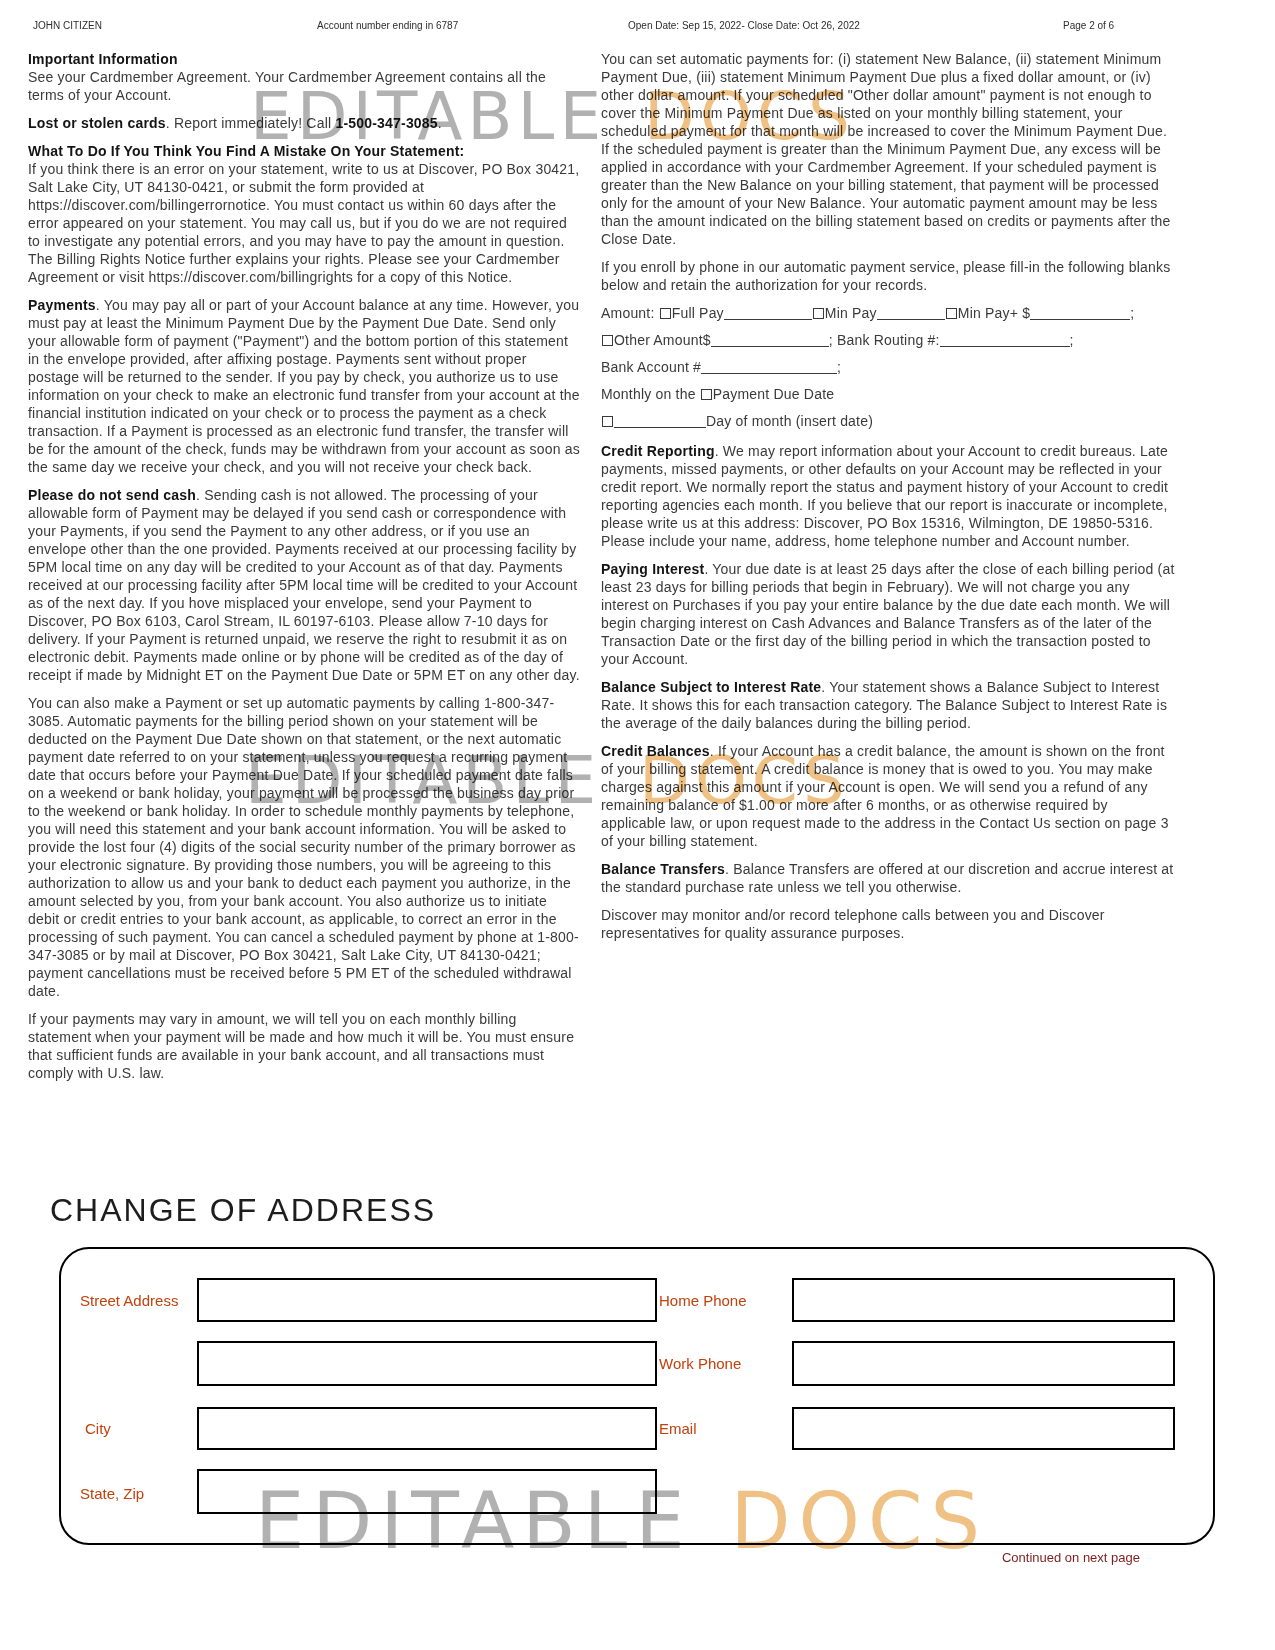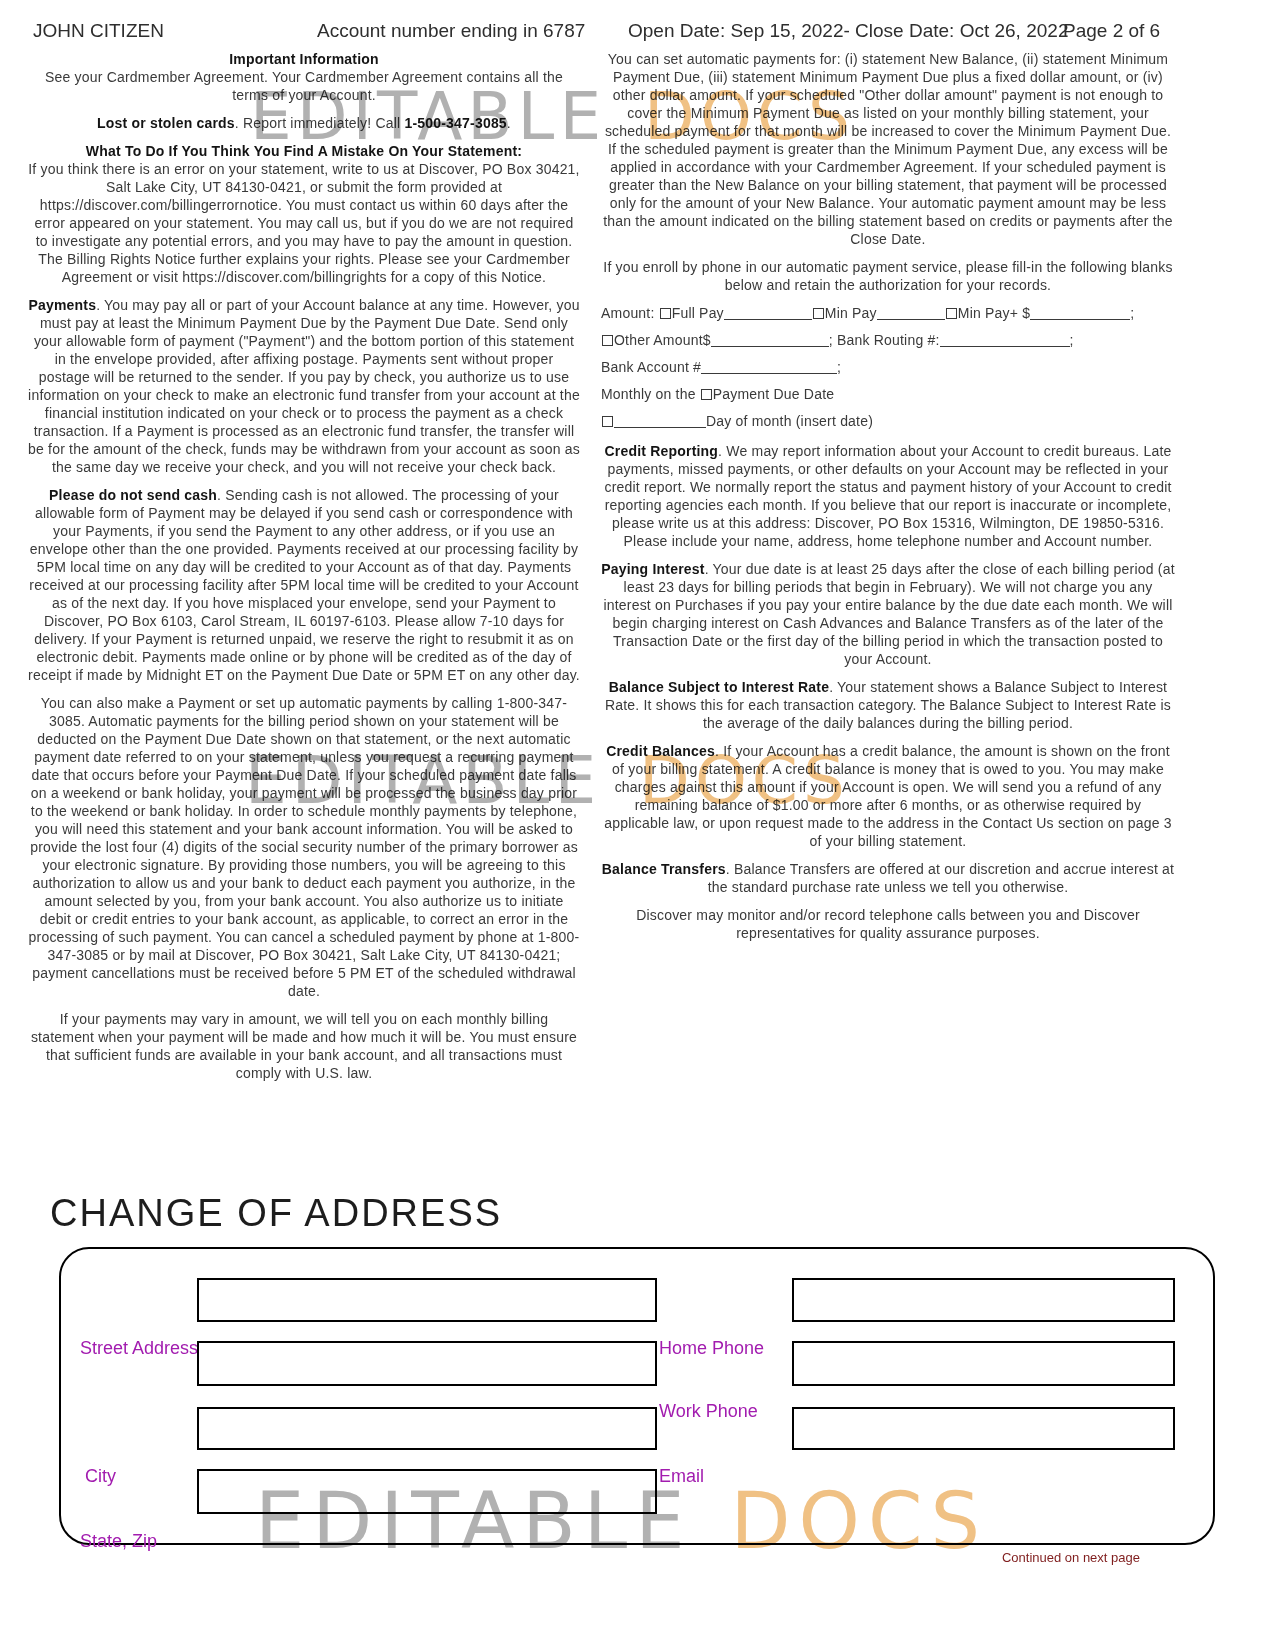--- a/index.html
+++ b/index.html
@@ -7,48 +7,48 @@
     --watermark-orange:#f0c184;
     --text-color:#3a3a3a;
     --heading-color:#141414;
   }
   *{box-sizing:border-box;}
   html,body{margin:0;padding:0;}
   body{
     width:1275px;height:1650px;position:relative;background:#ffffff;
     font-family:"Liberation Sans", sans-serif;color:var(--text-color);
   }
-  .hdr-item{position:absolute;top:20px;font-size:19px;color:#2e2e2e;white-space:nowrap;text-align:right;}
+  .hdr-item{position:absolute;top:20px;font-size:10px;color:#2e2e2e;white-space:nowrap;text-align:right;}
   .hdr-name{left:33px;}
   .hdr-account{left:317px;}
   .hdr-dates{left:628px;}
   .hdr-page{left:1063px;}
 
   .col{position:absolute;top:50px;font-size:14px;line-height:18px;letter-spacing:0.2px;z-index:2;}
   .col-left{left:28px;width:552px;}
   .col-right{left:601px;width:574px;}
-  .para{margin:0 0 10px 0;text-align:center;}
+  .para{margin:0 0 10px 0;}
   .b{font-weight:bold;color:var(--heading-color);}
   .head-block{font-weight:bold;color:var(--heading-color);}
   .head-block .colon{font-weight:bold;}
   .tiny{font-size:10px;letter-spacing:0;}
 
   
   .fillin{margin:4px 0 12px 0;}
   .fillline{margin-bottom:9px;white-space:nowrap;}
   .cb{display:inline-block;width:11px;height:11px;border:1.5px solid var(--text-color);vertical-align:-1px;margin:0 1px 0 1px;background:#fff;}
   .bl{display:inline-block;border-bottom:1.3px solid var(--text-color);height:13px;vertical-align:-2px;}
   .w-fullpay{width:88px;}  .w-minpay{width:68px;}  .w-minplus{width:100px;}
   .w-other{width:118px;}   .w-routing{width:130px;}.w-acct{width:136px;}
   .w-day{width:92px;}
 
   
-  .coa-title{position:absolute;left:50px;top:1192px;font-size:38px;font-weight:300;letter-spacing:2px;color:#1d1d1d;z-index:2;white-space:nowrap;}
+  .coa-title{position:absolute;left:50px;top:1192px;font-size:32px;font-weight:300;letter-spacing:2px;color:#1d1d1d;z-index:2;white-space:nowrap;}
   .coa-box{position:absolute;left:59px;top:1247px;width:1156px;height:298px;border:2px solid #000;border-radius:30px;background:#fff;z-index:1;}
-  .coa-label{position:absolute;font-size:18px;color:#a21caf;z-index:2;white-space:nowrap;margin-top:46px;}
+  .coa-label{position:absolute;font-size:15px;color:#c2410c;z-index:2;white-space:nowrap;}
   .lbl-street{left:80px;top:1292px;}
   .lbl-city{left:85px;top:1420px;}
   .lbl-statezip{left:80px;top:1485px;}
   .lbl-home{left:659px;top:1292px;}
   .lbl-work{left:659px;top:1355px;}
   .lbl-email{left:659px;top:1420px;}
   .coa-input{position:absolute;border:2px solid #000;background:#fff;z-index:2;}
   .in-l{left:197px;width:460px;}
   .in-r{left:792px;width:383px;}
   .row1{top:1278px;height:44px;}

